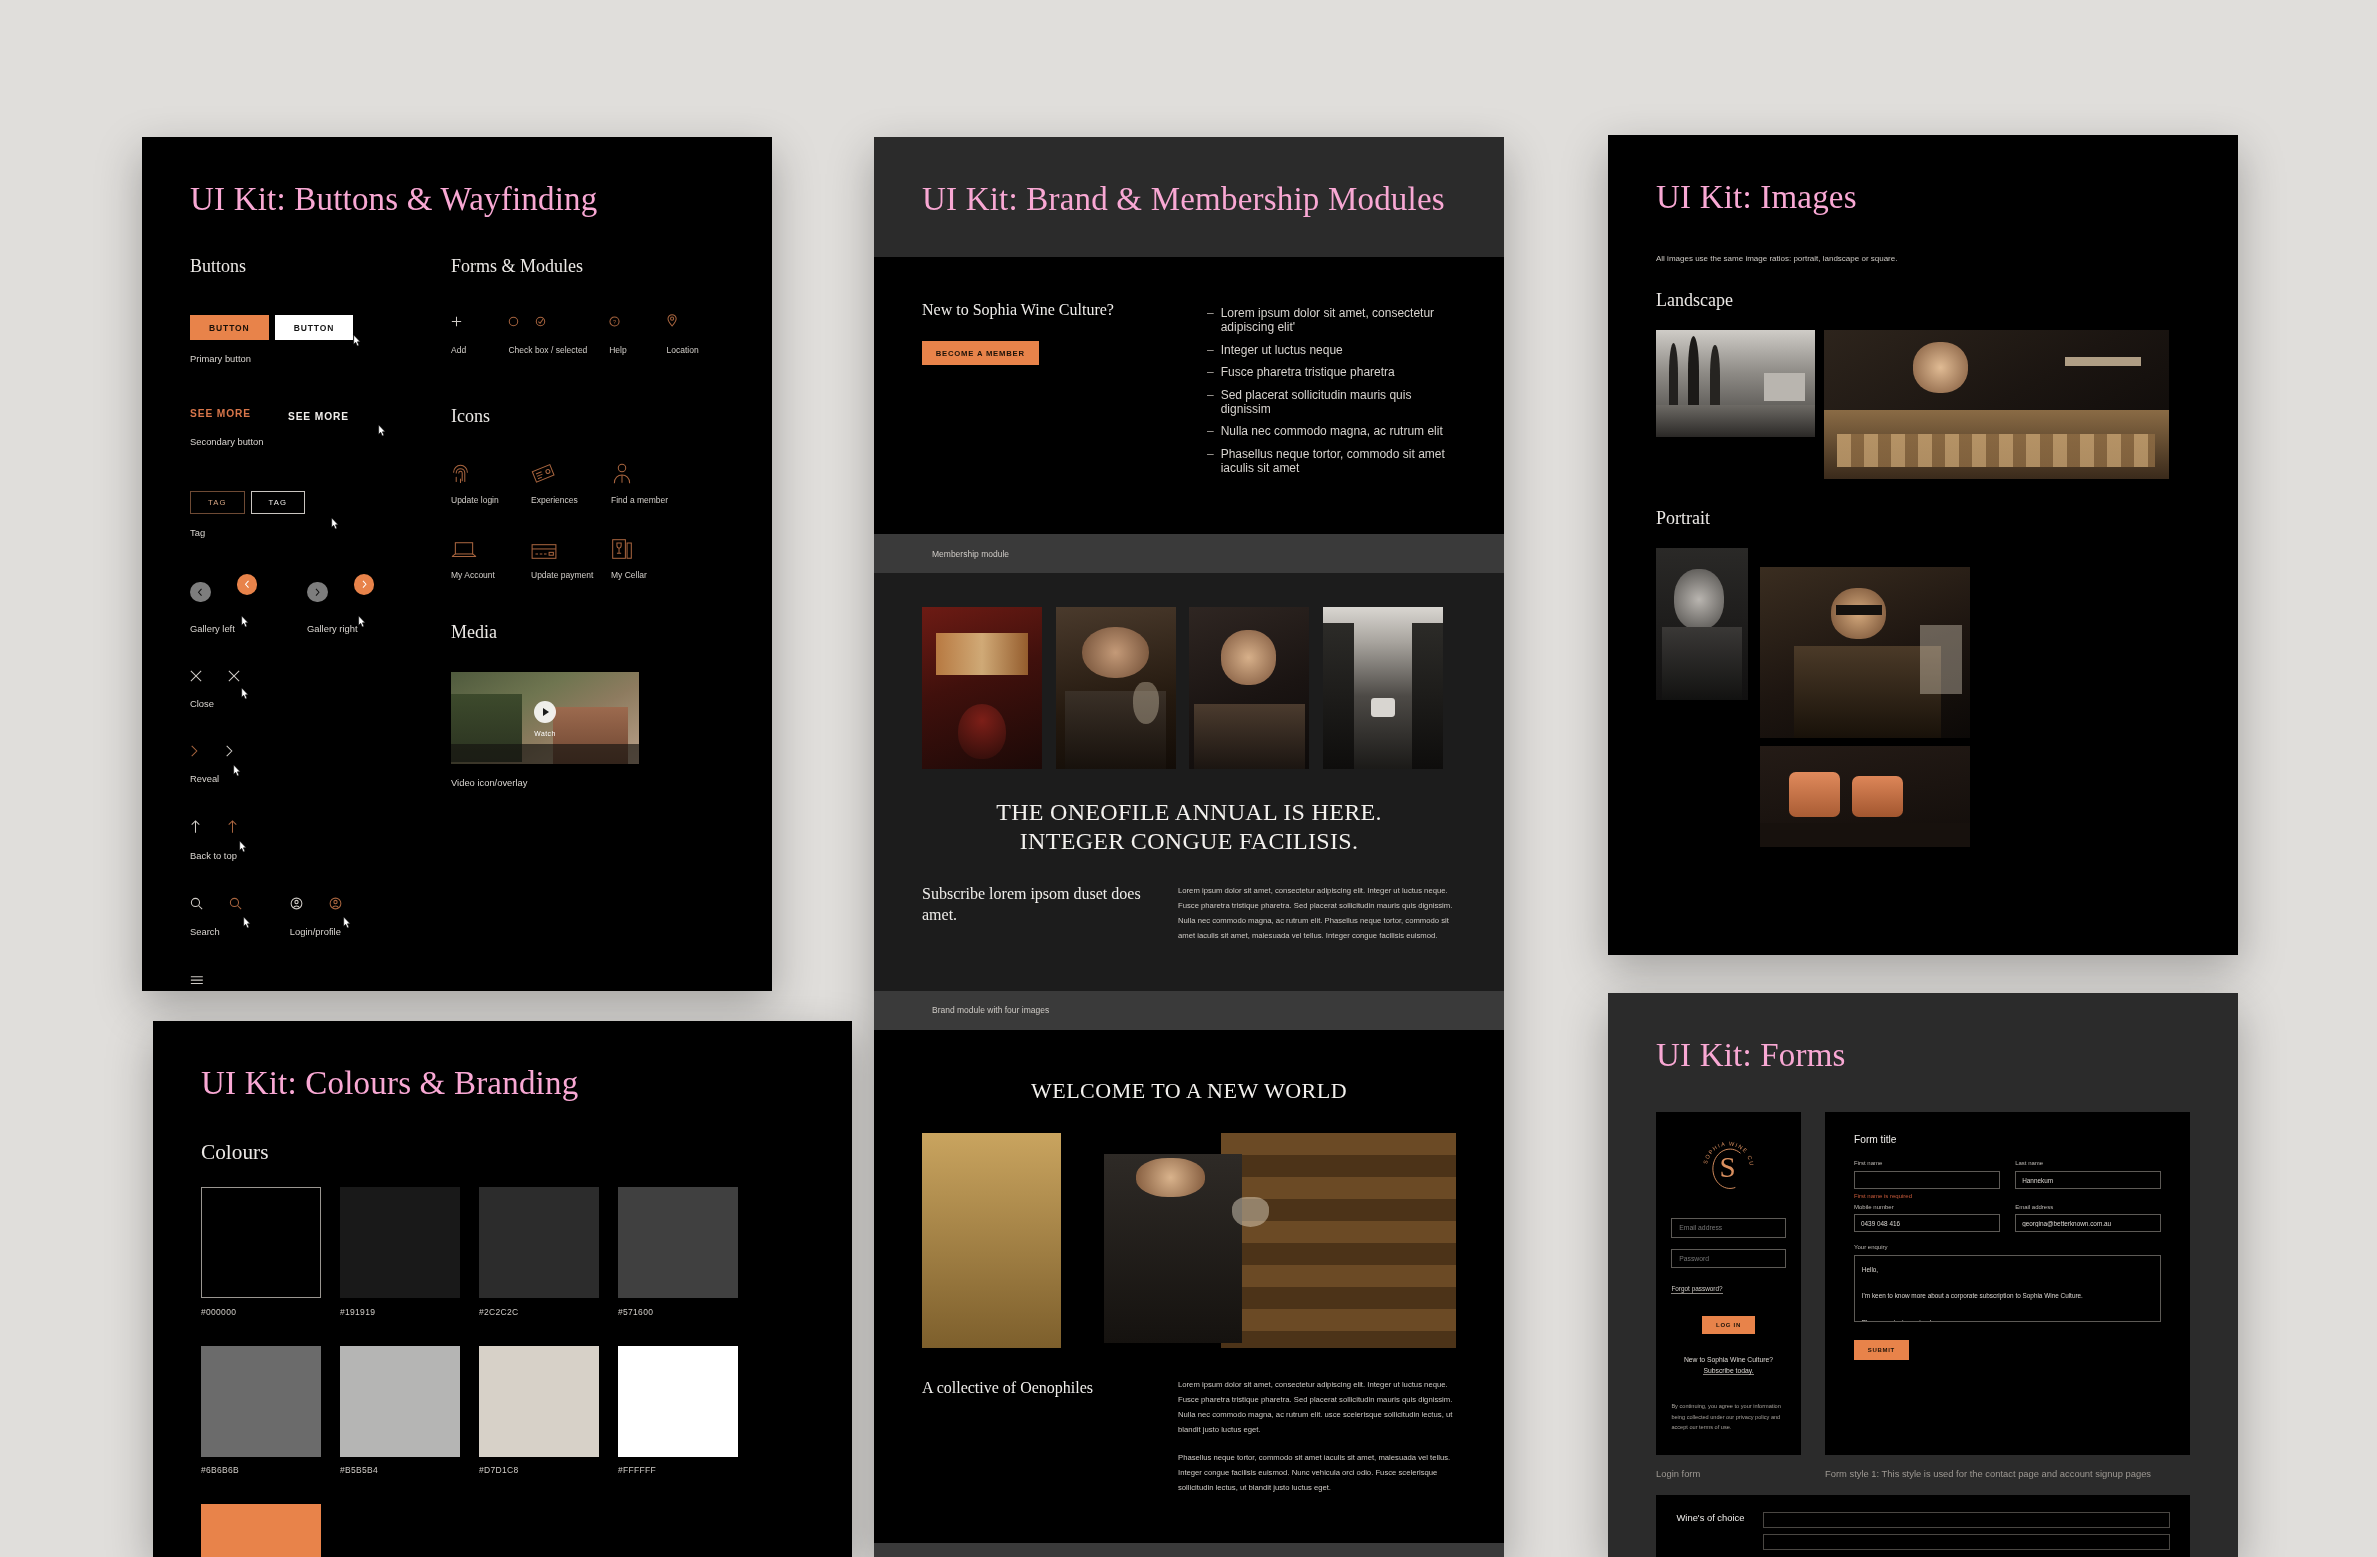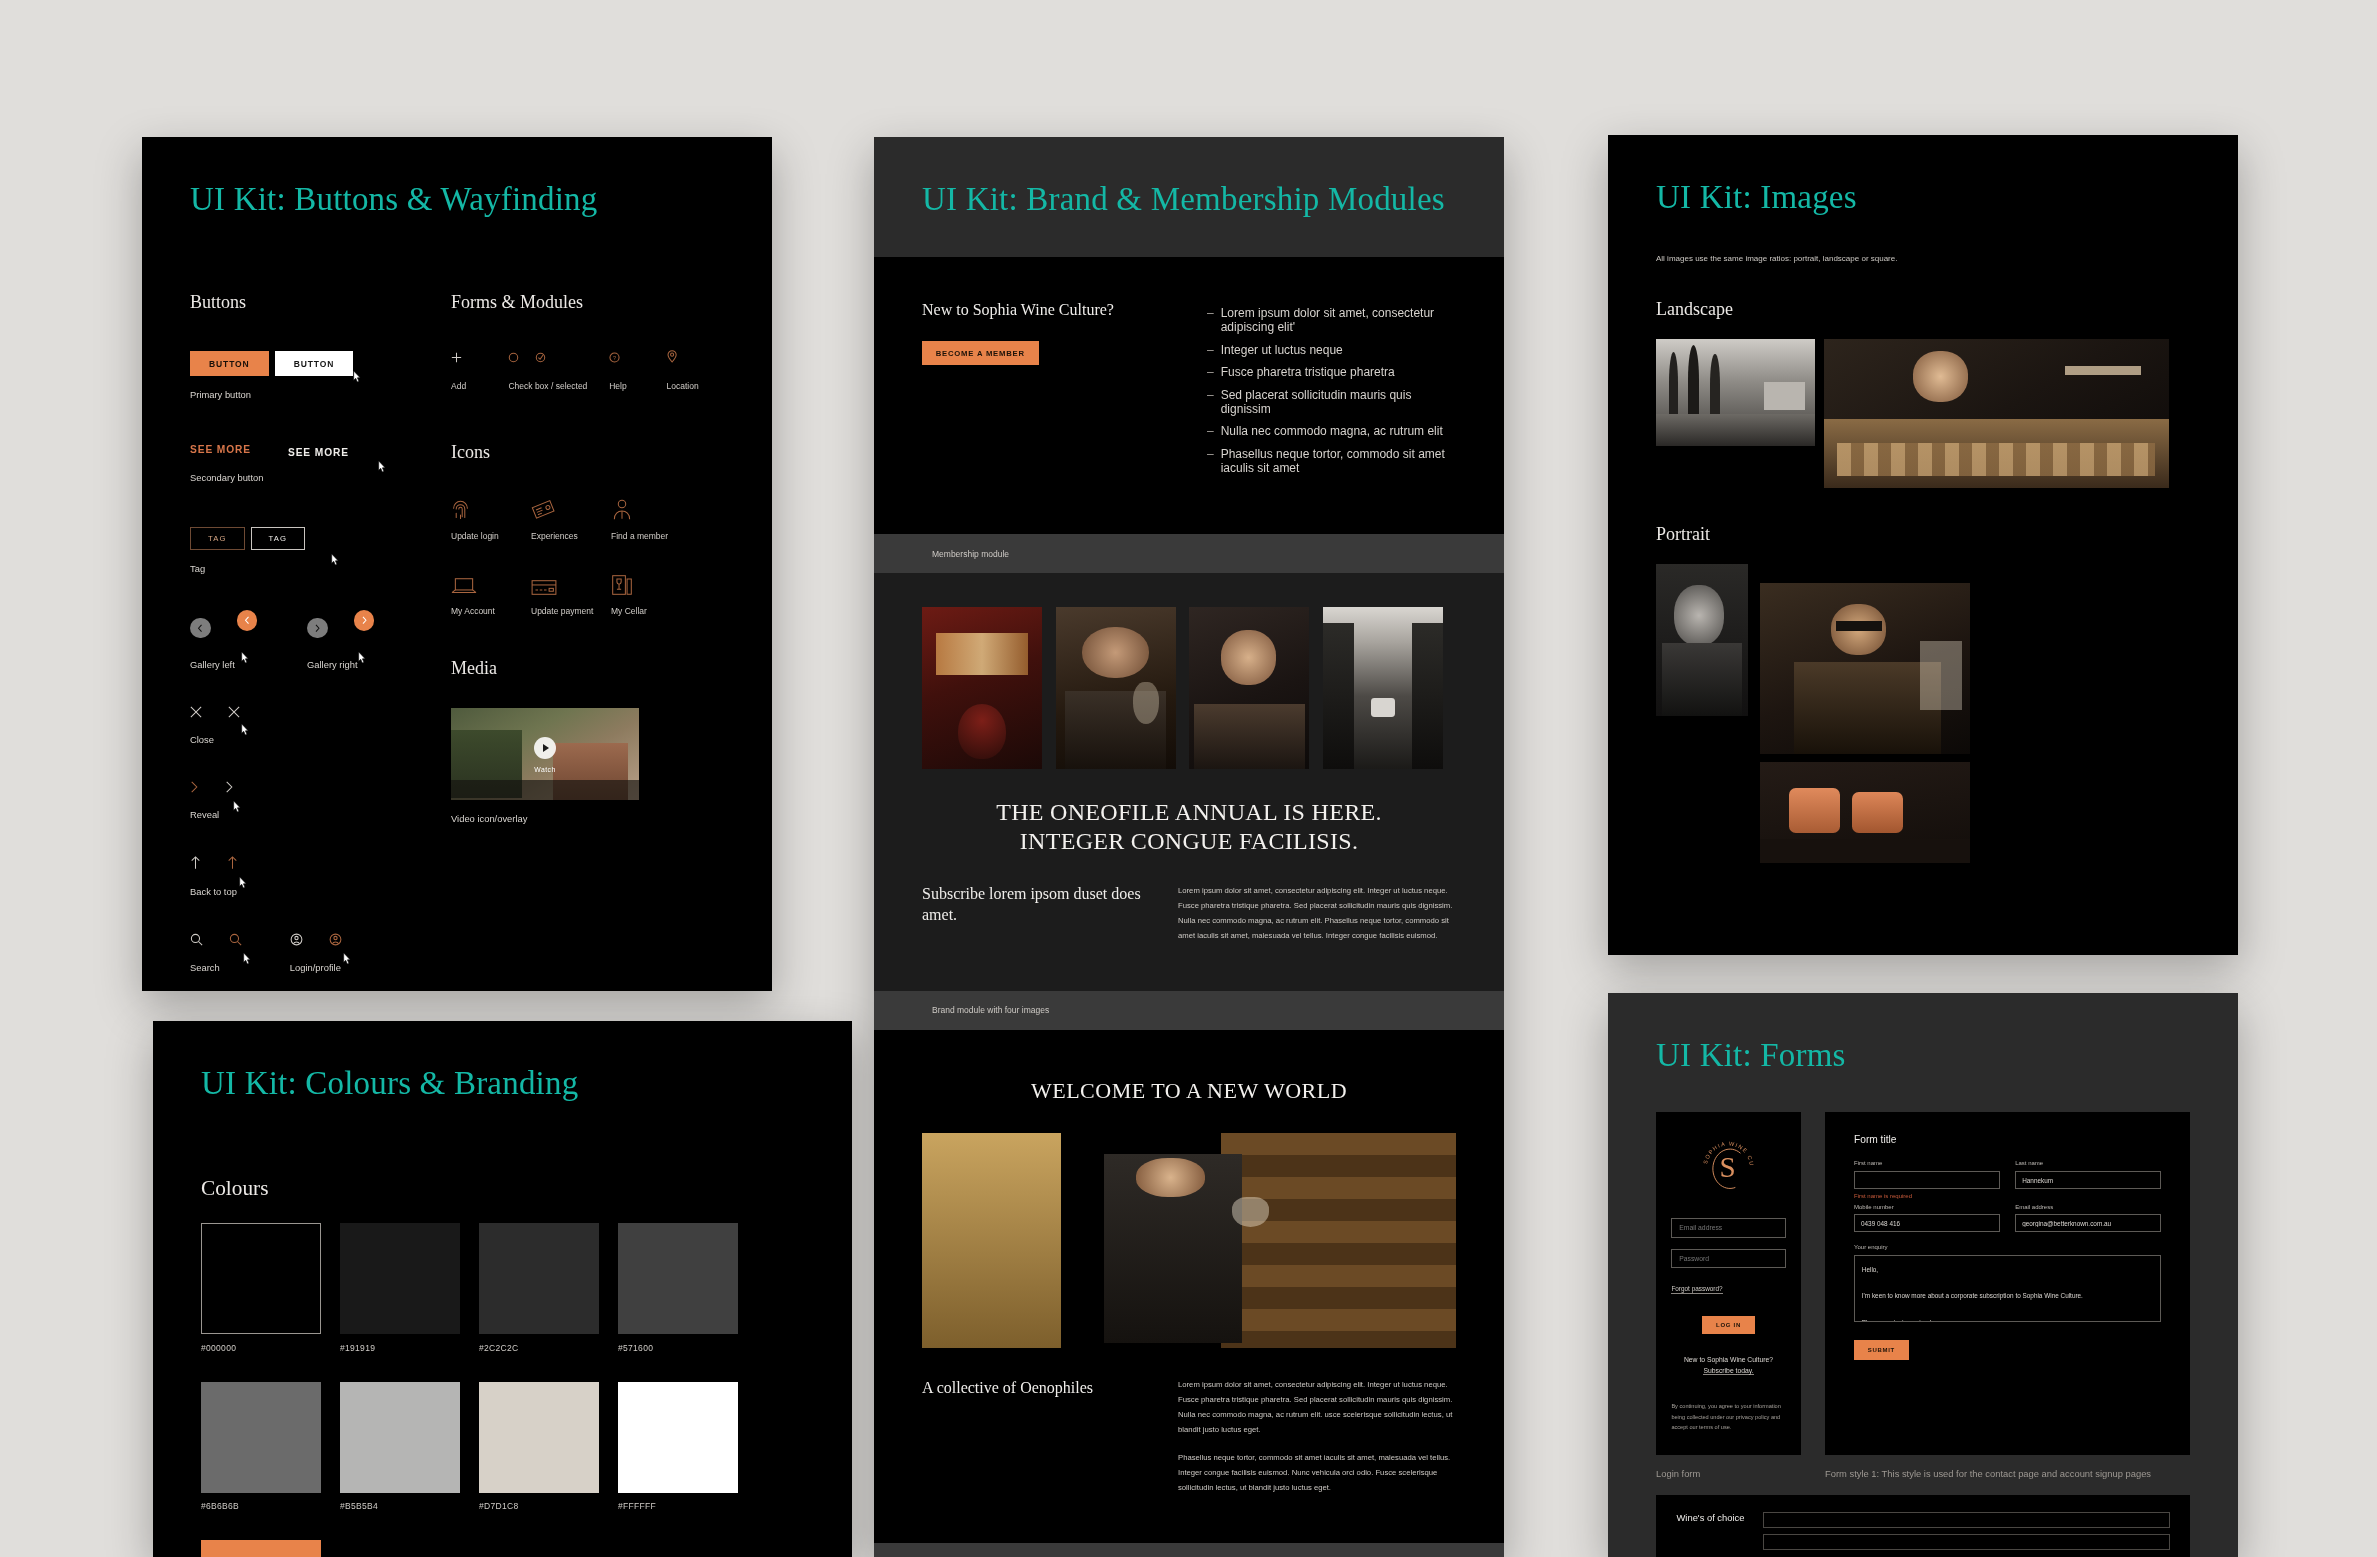--- a/index.html
+++ b/index.html
@@ -17,29 +17,29 @@
     box-shadow: 0 15.4px 43px rgba(0,0,0,.28);
     overflow: hidden;
   }
 
   
   .board-head {
     padding: 44px 48px 38px 48px;
   }
   .board-title {
     font-family: "Liberation Serif", serif;
-    color: #14b8a6;
+    color: #f9a8d4;
     font-size: 33px;
     font-weight: 400;
     letter-spacing: 0.2px;
   }
   .cap-dim { font-size: 9.4px; color: #9d9892; }
   .sec-h {
     font-family: "Liberation Serif", serif;
-    color: #ece9e6; font-size: 18px; font-weight: 400; margin-top: 36px;
+    color: #ece9e6; font-size: 18px; font-weight: 400;
   }
 
   
   #board-buttons { left: 142px; top: 137px; width: 630px; height: 854px; }
   .b1-cols { display: flex; padding: 0 48px; gap: 48px; }
   .b1-col { width: 273px; }
 
   .btn-row { display: flex; align-items: flex-start; gap: 6px; margin-top: 38px; }
   .btn-primary {
     background: #e8834a; color: #1a1008;

